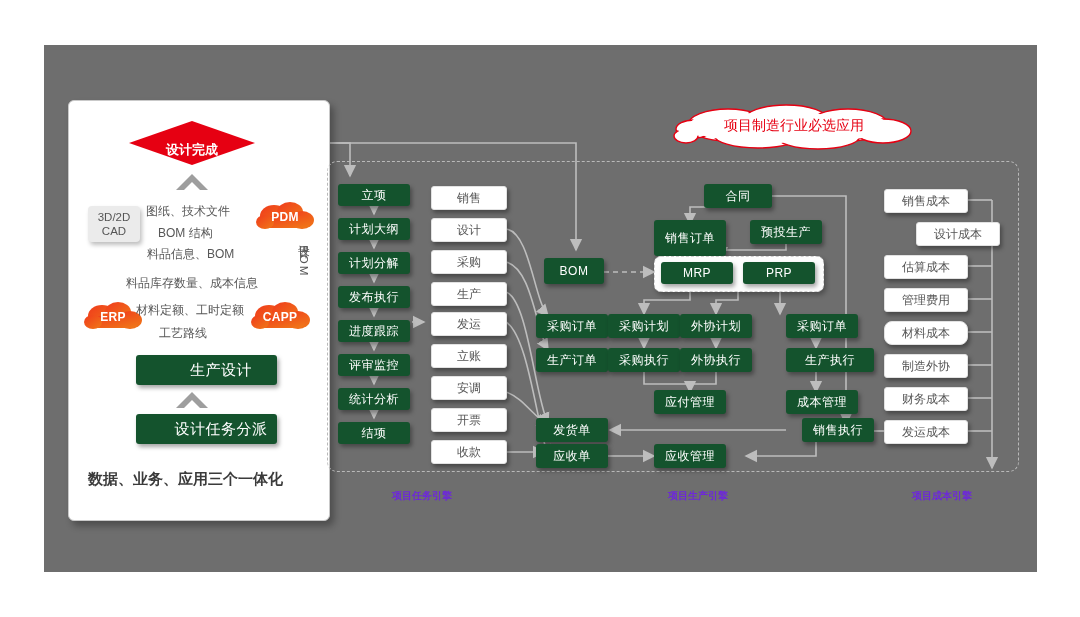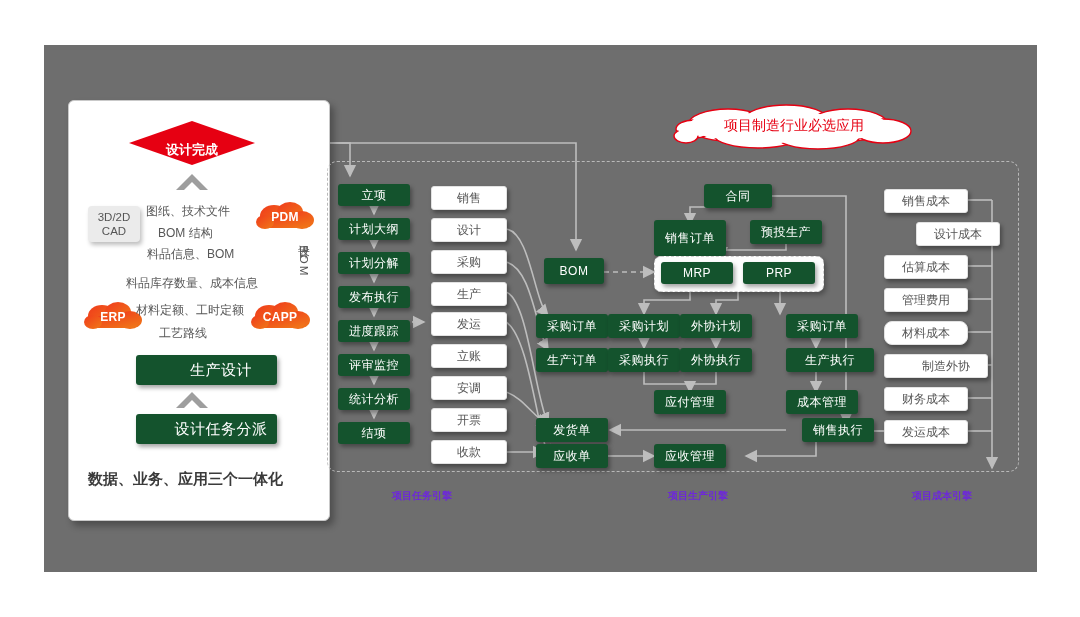--- a/index.html
+++ b/index.html
@@ -308,21 +308,21 @@
 
   <div class="rbox" style="left:536px;top:418px;width:72px;height:24px;">发货单</div>
   <div class="rbox" style="left:536px;top:444px;width:72px;height:24px;">应收单</div>
   <div class="rbox" style="left:654px;top:444px;width:72px;height:24px;">应收管理</div>
 
   <div class="wbox" style="left:884px;top:189px;width:82px;height:22px;">销售成本</div>
   <div class="wbox" style="left:884px;top:222px;width:82px;height:22px;margin-left:32px;">设计成本</div>
   <div class="wbox" style="left:884px;top:255px;width:82px;height:22px;">估算成本</div>
   <div class="wbox" style="left:884px;top:288px;width:82px;height:22px;">管理费用</div>
   <div class="wbox" style="left:884px;top:321px;width:82px;height:22px;border-radius:8px;">材料成本</div>
-  <div class="wbox" style="left:884px;top:354px;width:82px;height:22px;padding-left:20px;">制造外协</div>
+  <div class="wbox" style="left:884px;top:354px;width:82px;height:22px;">制造外协</div>
   <div class="wbox" style="left:884px;top:387px;width:82px;height:22px;">财务成本</div>
   <div class="wbox" style="left:884px;top:420px;width:82px;height:22px;">发运成本</div>
 
   <div class="engine" style="left:392px;top:489px;">项目任务引擎</div>
   <div class="engine" style="left:668px;top:489px;">项目生产引擎</div>
   <div class="engine" style="left:912px;top:489px;">项目成本引擎</div>
 
 </div>
 
 </body></html>

